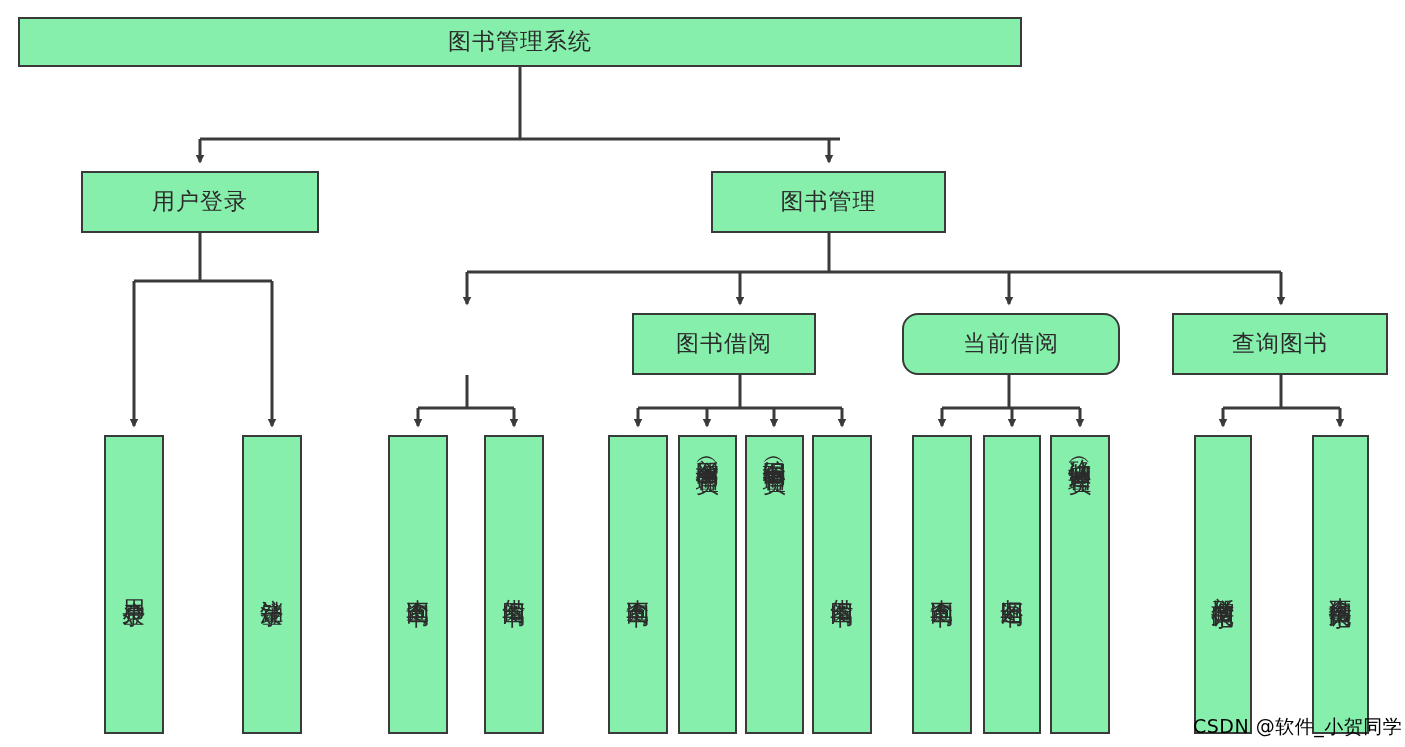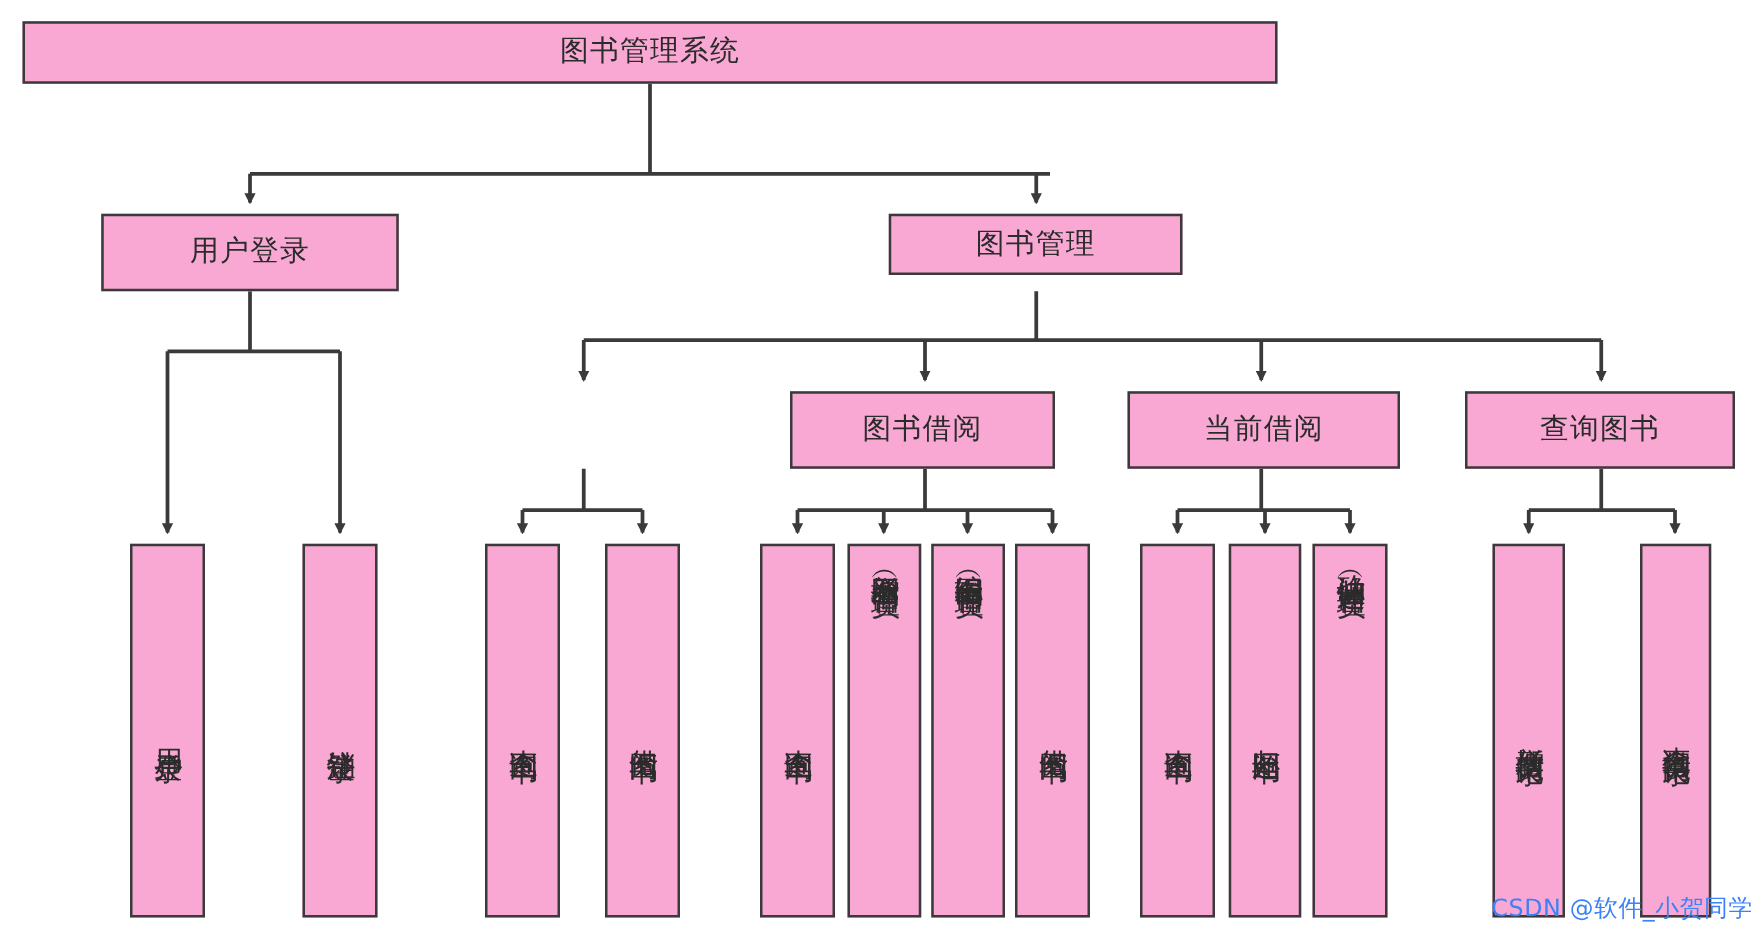--- a/index.html
+++ b/index.html
@@ -22,21 +22,21 @@
     left: 0;
     top: 0;
     width: 1405px;
     height: 747px;
     pointer-events: none;
   }
   .node {
     position: absolute;
     box-sizing: border-box;
     border: 2.5px solid #3a3a3a;
-    background: #f9a8d4;
+    background: #86efac;
     display: flex;
     align-items: center;
     justify-content: center;
     color: #2b2b2b;
   }
   .node.horiz .label {
     font-size: 23px;
     line-height: 1.1;
     letter-spacing: 1px;
     white-space: nowrap;
@@ -58,21 +58,21 @@
     letter-spacing: 2px;
     white-space: nowrap;
     display: block;
   }
   .node.vert.midtext {
     align-items: center;
     padding-top: 0;
   }
   .watermark {
     position: absolute;
-    color: #3b82f6;
+    color: #000000;
     font-size: 19px;
     letter-spacing: 0.5px;
     white-space: nowrap;
     font-family: "DejaVu Sans", "Liberation Sans", sans-serif;
   }
 </style>
 </head>
 <body>
 
 <div id="canvas">
@@ -128,30 +128,30 @@
   </svg>
 
   <div class="node root horiz" style="left:18px;top:17px;width:1004px;height:50px;">
     <span class="label">图书管理系统</span>
   </div>
 
   <div class="node horiz" style="left:81px;top:171px;width:238px;height:62px;">
     <span class="label">用户登录</span>
   </div>
 
-  <div class="node horiz" style="left:711px;top:171px;width:235px;height:49px;">
+  <div class="node horiz" style="left:711px;top:171px;width:235px;height:62px;">
     <span class="label">图书管理</span>
   </div>
 
 
-  <div class="node horiz" style="left:632px;top:313px;width:212px;height:62px;">
+  <div class="node horiz" style="left:632px;top:313px;width:184px;height:62px;">
     <span class="label">图书借阅</span>
   </div>
 
-  <div class="node horiz" style="left:902px;top:313px;width:218px;height:62px;">
+  <div class="node horiz" style="left:902px;top:313px;width:218px;height:62px;border-radius:16px;">
     <span class="label">当前借阅</span>
   </div>
 
   <div class="node horiz" style="left:1172px;top:313px;width:216px;height:62px;">
     <span class="label">查询图书</span>
   </div>
 
   <div class="node vert midtext" style="left:104px;top:435px;width:60px;height:299px;">
     <span class="label">用户登录</span>
   </div>

